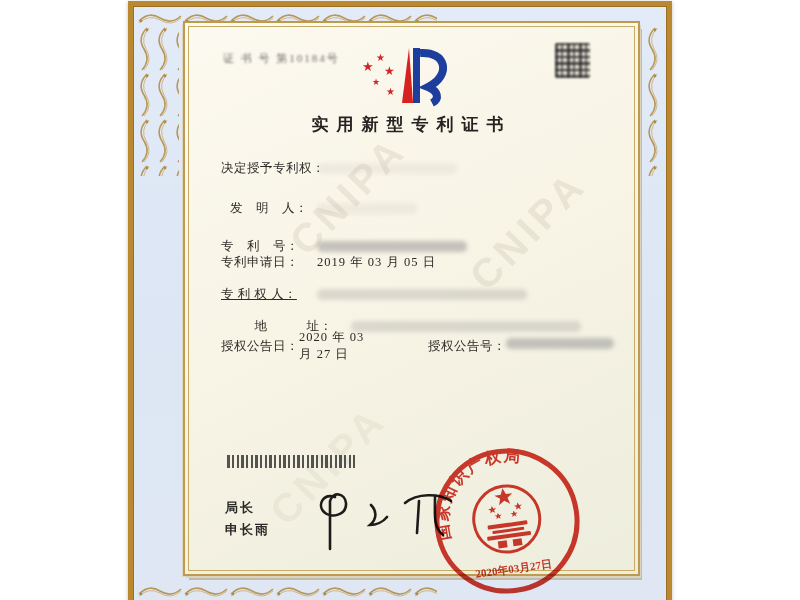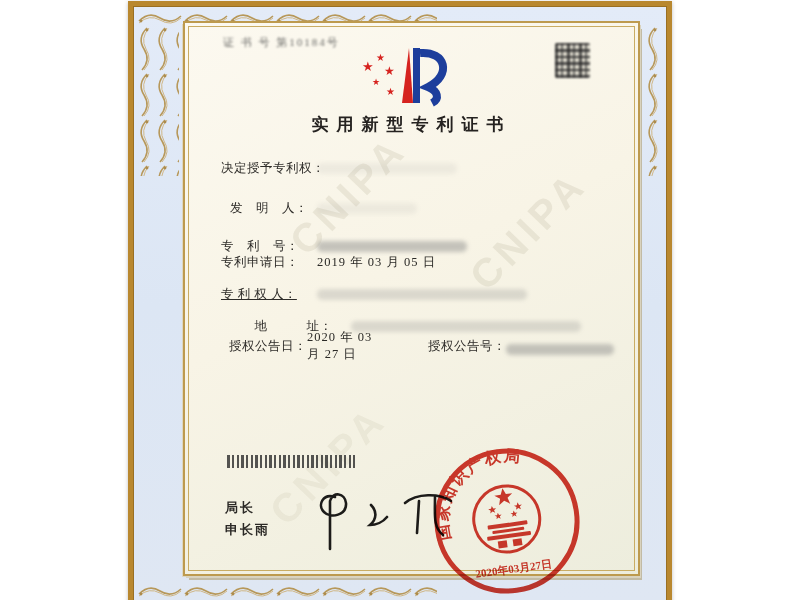--- a/index.html
+++ b/index.html
@@ -17,40 +17,40 @@
   
   .paper{position:absolute;left:50px;top:15px;right:27px;bottom:27px;
          background:linear-gradient(155deg,#fcf9f0 0%,#f8f4e6 45%,#ededdd 100%);
          border:2px solid #bd9a4e;
          box-shadow:2px 3px 0 -1px #d9d3bf, 4px 6px 0 -2px #c2bba5, -2px 2px 0 -1px #ddd7c3;}
   .paper::before{content:"";position:absolute;inset:3px;border:1px solid #c9ac63;pointer-events:none;}
   .wm{position:absolute;font-size:40px;letter-spacing:5px;font-weight:bold;
       color:rgba(158,147,120,.16);transform:rotate(-46deg);white-space:nowrap;
       font-family:"Liberation Sans","DejaVu Sans",sans-serif;}
   
-  .cert-no{position:absolute;left:38px;top:12px;font-size:11px;color:#6b6b68;
+  .cert-no{position:absolute;left:38px;top:28px;font-size:11px;color:#6b6b68;
            letter-spacing:2px;filter:blur(.8px);}
   .qr{position:absolute;right:48px;top:20px;width:35px;height:35px;border-radius:2px;
       background:
         repeating-linear-gradient(90deg,rgba(40,40,42,.9) 0 3px,rgba(235,233,226,.9) 3px 6px,rgba(40,40,42,.75) 6px 8px,rgba(235,233,226,.9) 8px 12px),
         repeating-linear-gradient(0deg,#3a3a3c 0 3px,#e9e7de 3px 7px,#2f2f31 7px 9px,#e9e7de 9px 13px);
       background-blend-mode:multiply;filter:blur(1px);opacity:.85;}
   .logo{position:absolute;left:50%;top:22px;transform:translateX(-50%);width:120px;height:64px;}
   .title{position:absolute;left:0;right:0;top:90px;text-align:center;font-size:17px;
          font-weight:bold;color:#252220;letter-spacing:8px;}
   
   .row{position:absolute;left:36px;right:24px;height:18px;font-size:12.5px;color:#2e2c29;
        display:flex;align-items:center;}
   .row .lab{width:96px;letter-spacing:.5px;white-space:pre;}
   .row .val{letter-spacing:1px;color:#2b2a27;}
   .smudge{height:11px;border-radius:5px;background:#9a9a97;filter:blur(2.2px);}
   .sm-strong{opacity:.55;}
   .sm-light{opacity:.30;}
   .sm-faint{opacity:.12;}
-  .grant-no{display:flex;align-items:flex-end;margin-left:52px;}
+  .grant-no{display:flex;align-items:flex-start;margin-left:52px;}
   
   .body-text{position:absolute;left:34px;right:26px;top:336px;font-size:11.5px;
              line-height:15.5px;color:#33302c;font-style:italic;letter-spacing:.5px;
              text-align:justify;}
   .body-text p{margin:0 0 2px 0;text-indent:2em;}
   
   .barcode{position:absolute;left:42px;top:432px;width:128px;height:13px;opacity:.8;
            background:repeating-linear-gradient(90deg,#2c2c2c 0 3px,transparent 3px 5px,#2c2c2c 5px 7px,transparent 7px 10px,#2c2c2c 10px 12px,transparent 12px 14px);
            filter:blur(.7px);}
   .sig-block{position:absolute;left:40px;top:474px;font-size:13px;font-weight:bold;
@@ -133,21 +133,21 @@
       </div>
       <div class="row" style="top:262px;text-decoration:underline;">
         <span class="lab">专 利 权 人：</span>
         <span class="smudge sm-light" style="width:210px;"></span>
       </div>
       <div class="row" style="top:294px;justify-content:center;">
         <span class="lab">地　　　址：</span>
         <span class="smudge sm-light" style="width:230px;"></span>
       </div>
       <div class="row" style="top:314px;">
-        <span class="lab" style="width:auto;margin-left:8px;">授权公告日：</span>
+        <span class="lab" style="width:auto;">授权公告日：</span>
         <span class="val">2020 年 03 月 27 日</span>
         <span class="grant-no">
           <span class="lab" style="width:auto;">授权公告号：</span>
           <span class="smudge sm-strong" style="width:108px;"></span>
         </span>
       </div>
 
 
       <div class="barcode"></div>
 

